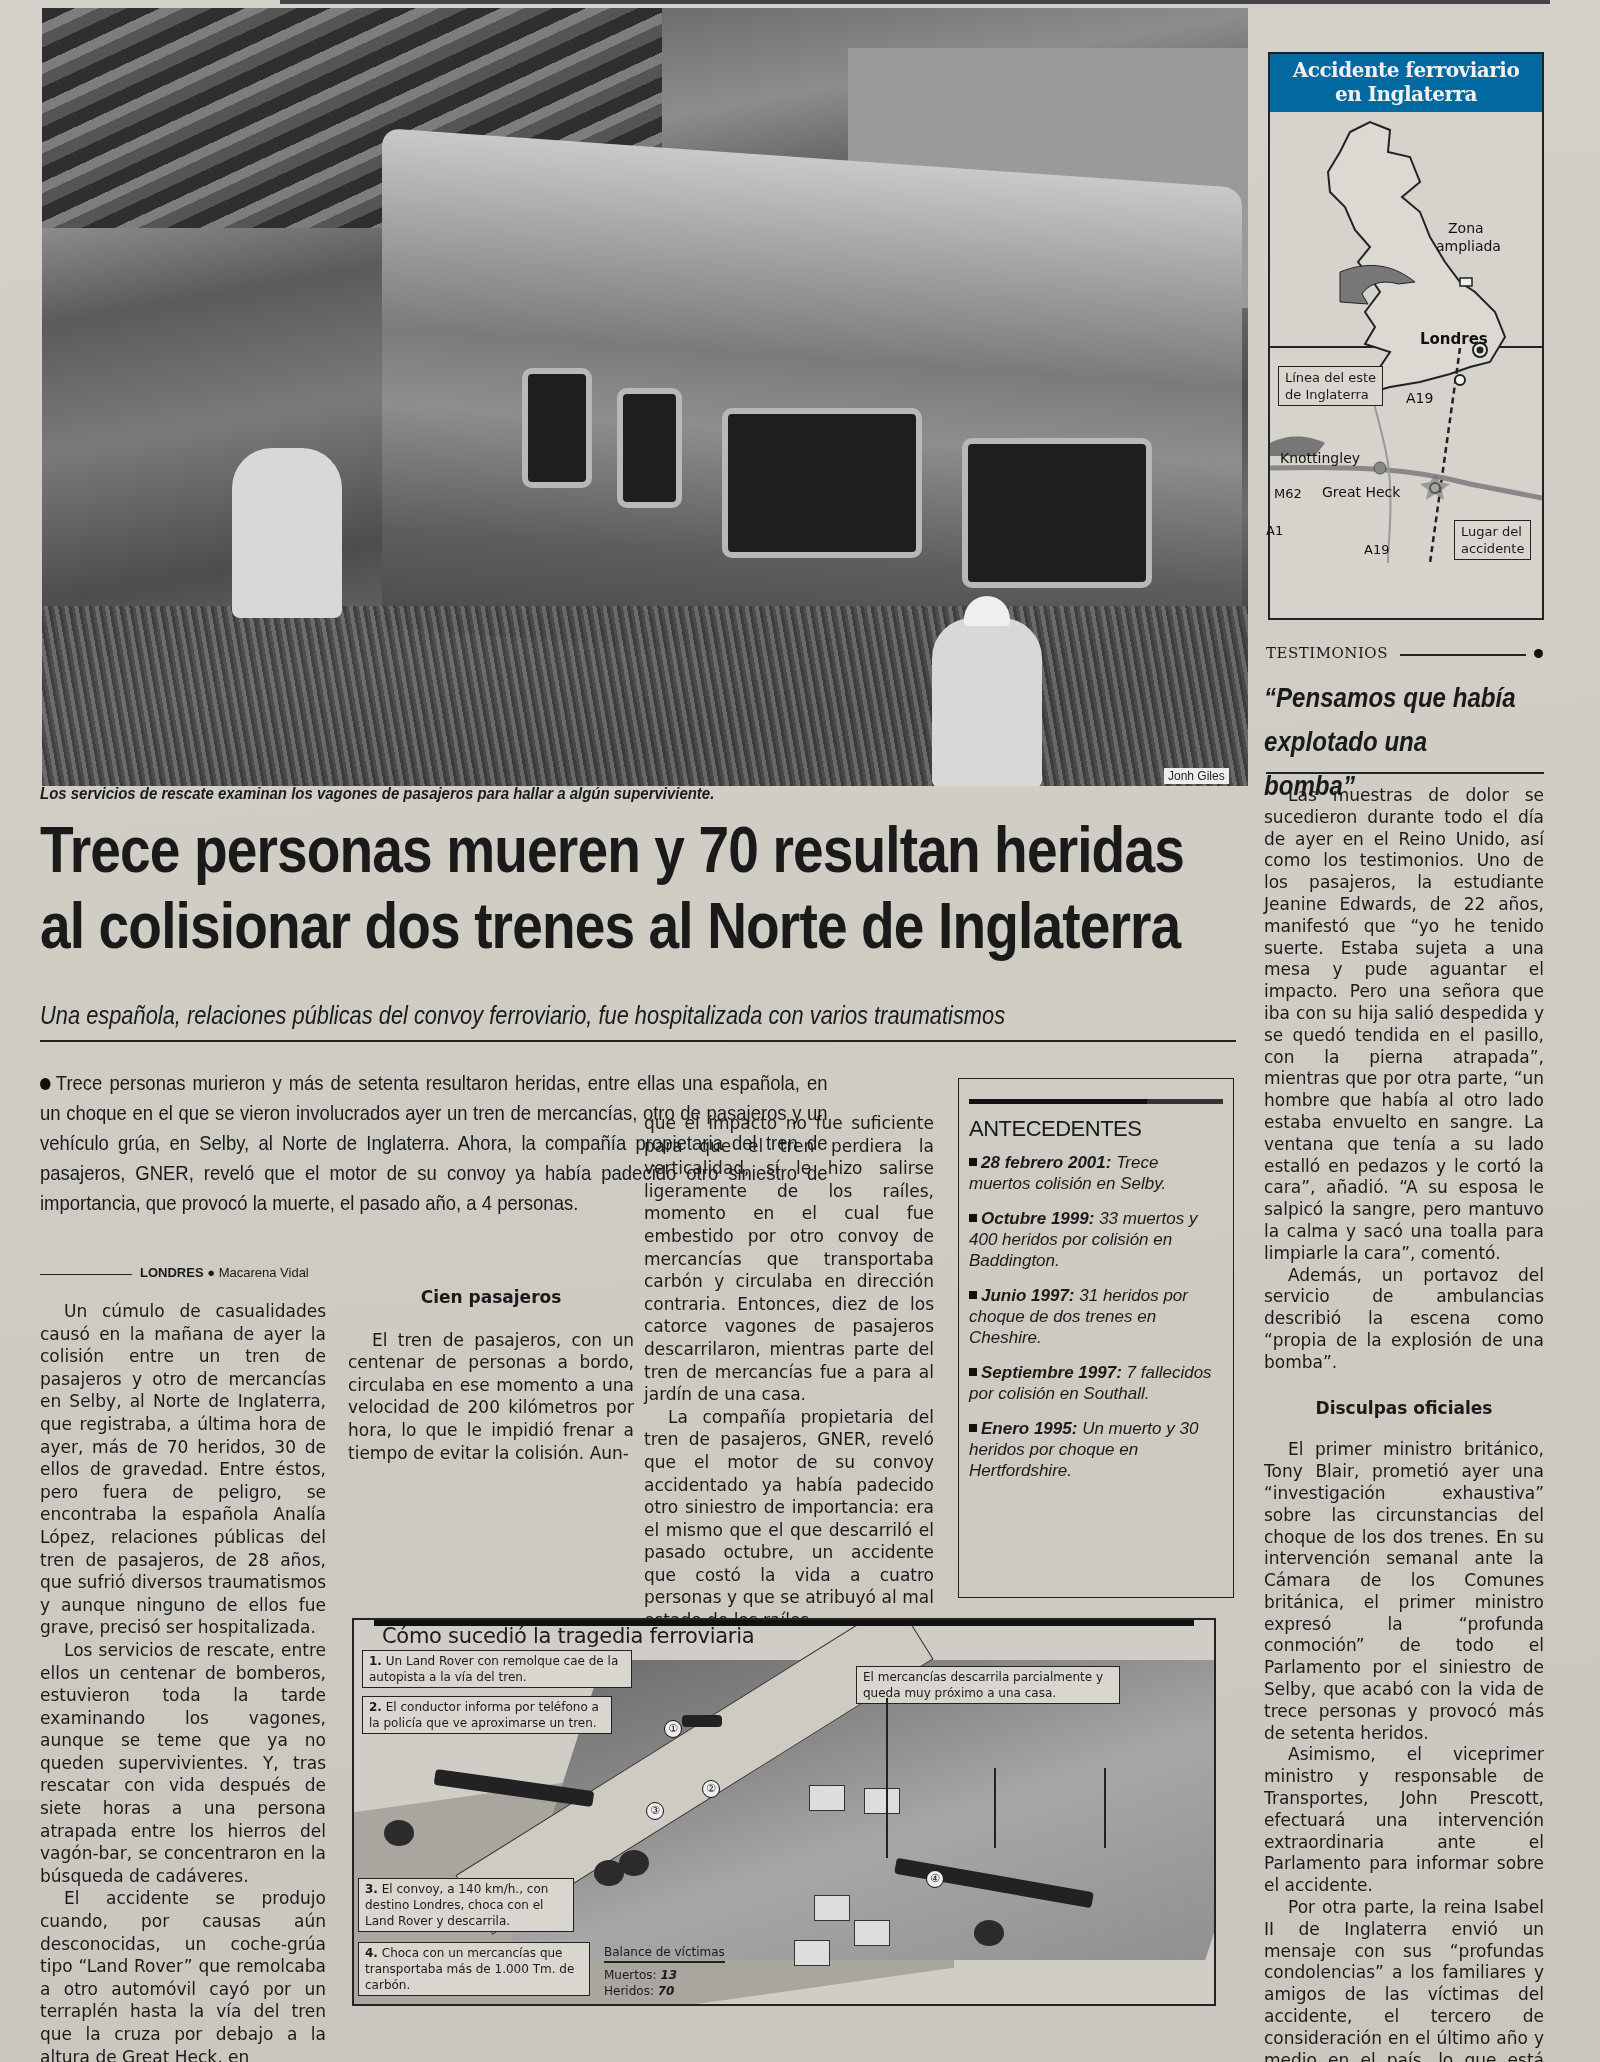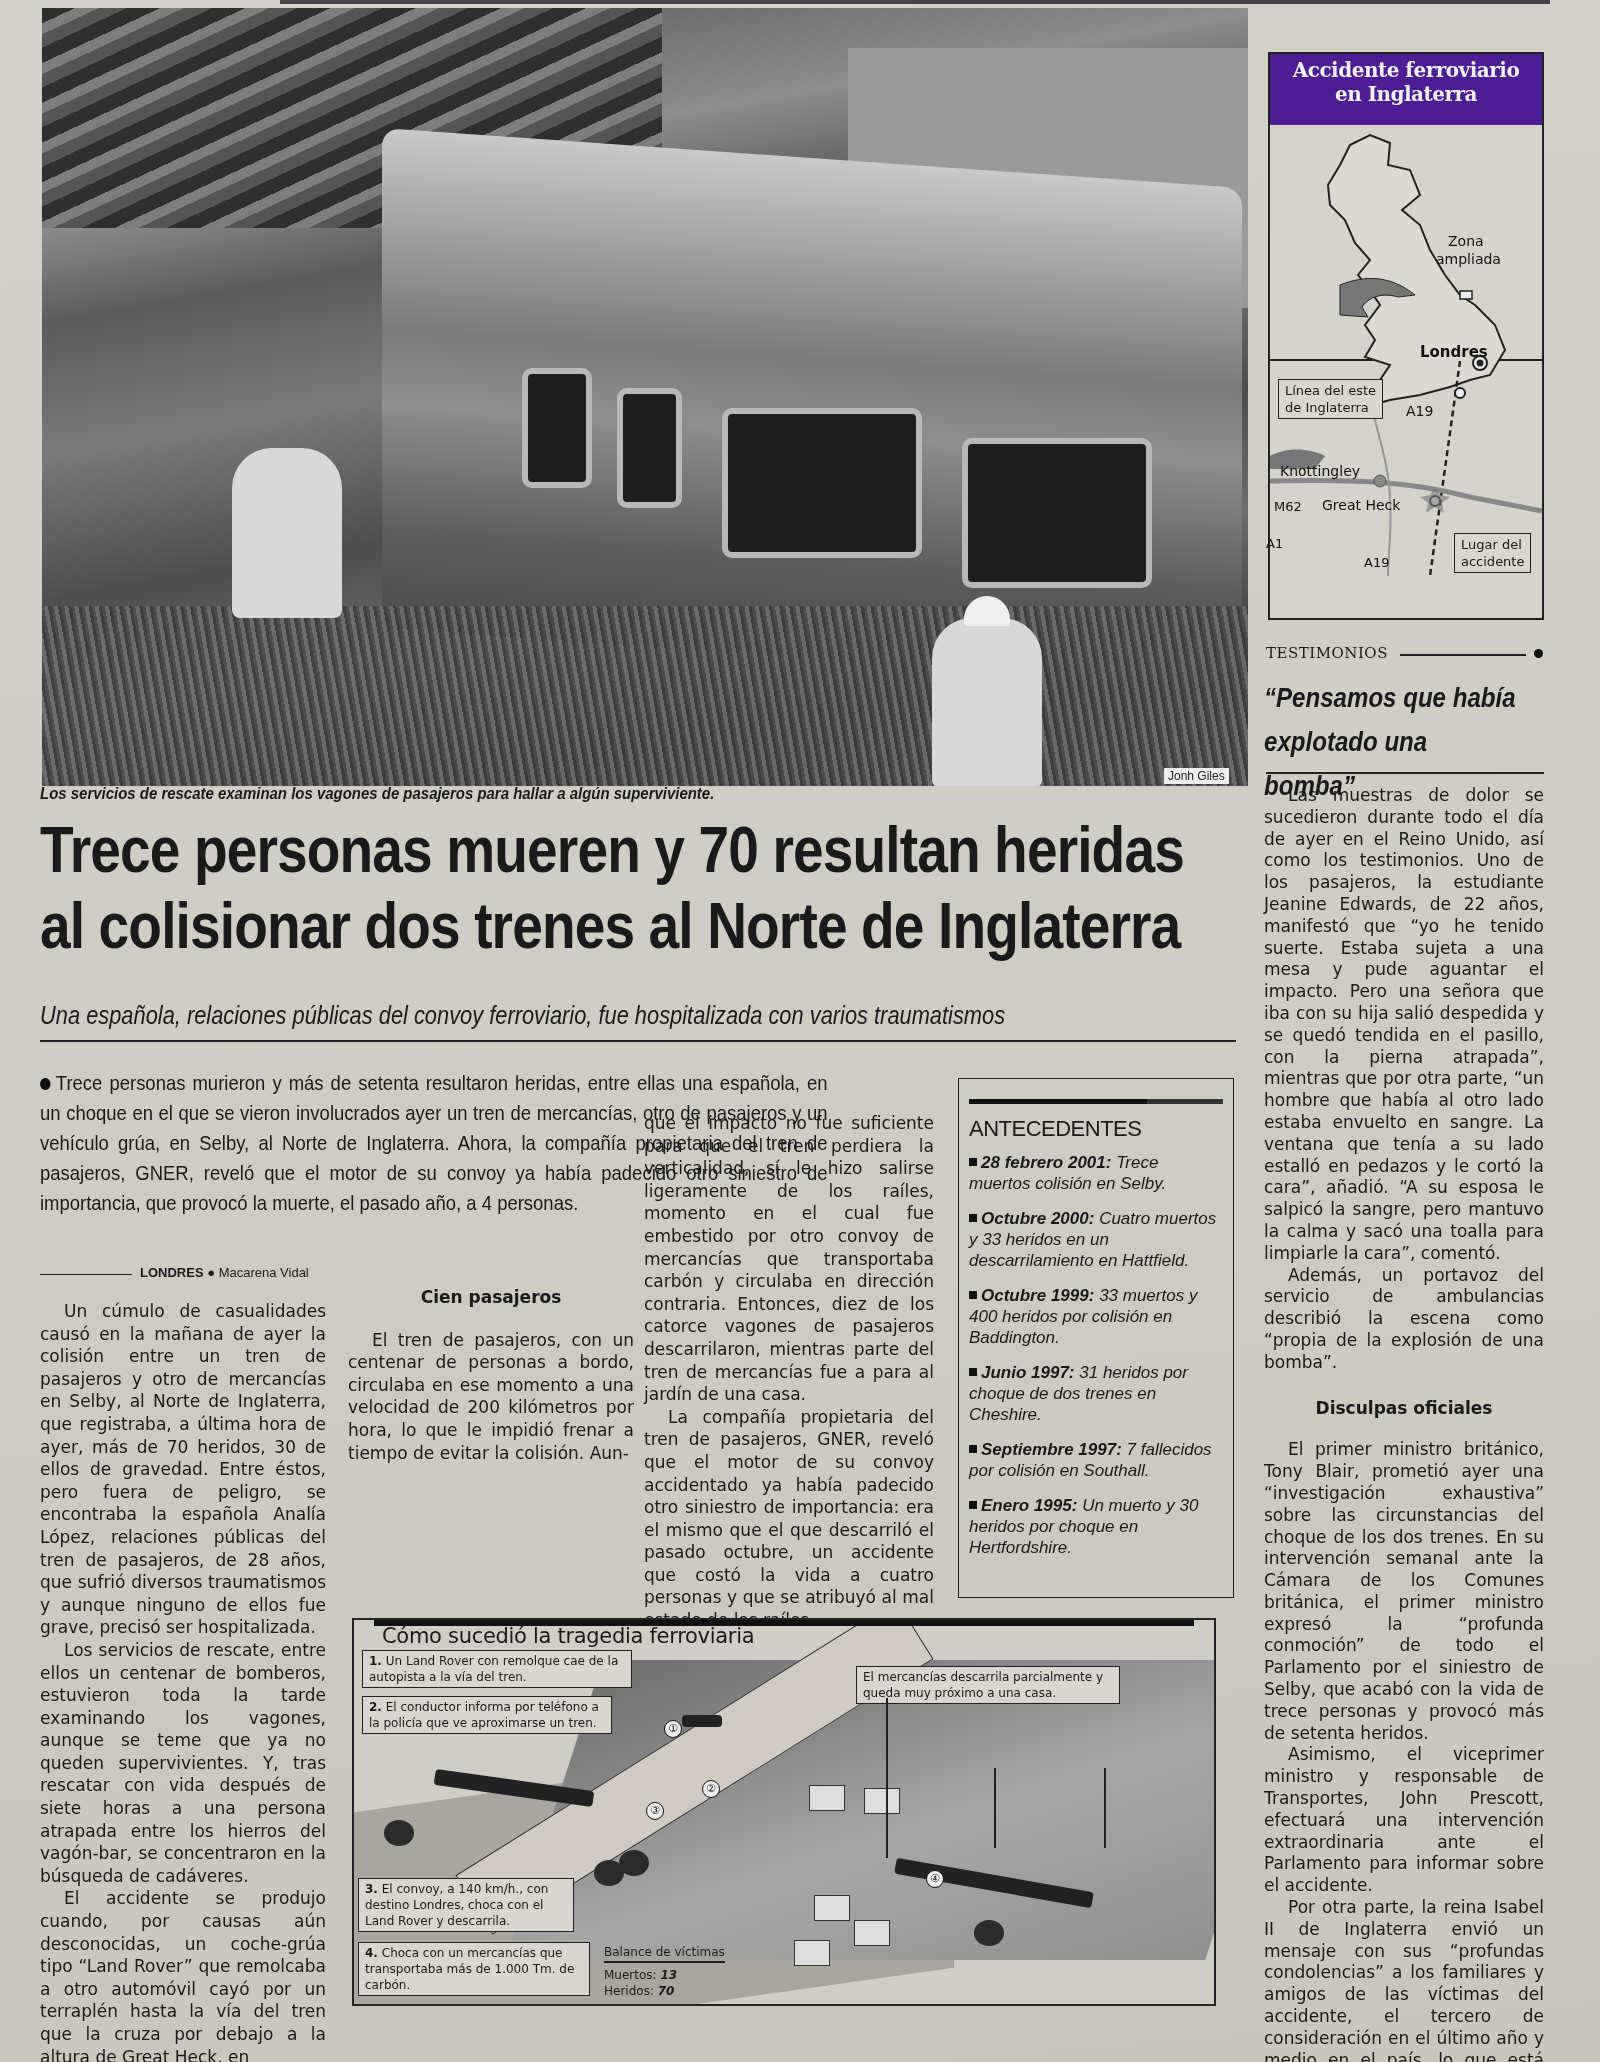--- a/index.html
+++ b/index.html
@@ -94,22 +94,22 @@
   }
   .ante .bar { height: 5px; background: linear-gradient(90deg, #111 0 70%, #333 70% 100%); margin: 6px 0 12px; }
   .ante h4 { font-family: "Liberation Sans", sans-serif; font-weight: normal; font-size: 22px; letter-spacing: -0.5px; margin-bottom: 10px; }
   .ante .item { font-family: "Liberation Sans", sans-serif; font-style: italic; font-size: 17px; line-height: 21px; margin-bottom: 14px; }
   .ante .item .sq { display: inline-block; width: 8px; height: 8px; background: #111; margin-right: 4px; vertical-align: 2px; }
   .ante .item b { font-weight: bold; }
 
   
   .mapbox { position: absolute; left: 1268px; top: 52px; width: 276px; height: 568px; border: 2px solid #222; background: #d6d3cc; }
   .map-title {
-    background: #4c1d95; color: #f0f0f0; font-family: "DejaVu Serif", serif; font-weight: bold;
-    text-align: center; font-size: 20px; line-height: 24px; padding: 4px 0 19px; letter-spacing: -0.5px;
+    background: #0369a1; color: #f0f0f0; font-family: "DejaVu Serif", serif; font-weight: bold;
+    text-align: center; font-size: 20px; line-height: 24px; padding: 4px 0 6px; letter-spacing: -0.5px;
   }
   .map-uk { position: relative; height: 236px; border-bottom: 2px solid #222; }
   .map-local { position: relative; height: 215px; }
   .maplabel { position: absolute; font-family: "DejaVu Sans", sans-serif; font-size: 14px; color: #111; }
   .maplabel.bold { font-weight: bold; font-size: 15px; }
   .mapbox-label { position: absolute; border: 1.5px solid #222; background: #d9d6cf; font-family: "DejaVu Sans", sans-serif; font-size: 13px; line-height: 17px; padding: 2px 6px; }
 
   
   .test-kicker { position: absolute; left: 1266px; top: 644px; font-family: "DejaVu Serif", serif; font-size: 15px; letter-spacing: 0.5px; }
   .test-kicker-rule { position: absolute; left: 1400px; top: 654px; width: 126px; height: 1.5px; background: #222; }
@@ -196,21 +196,20 @@
 
   <div class="col col-3">
     <p style="text-indent:0">que el impacto no fue suficiente para que el tren perdiera la verticalidad, sí le hizo salirse ligeramente de los raíles, momento en el cual fue embestido por otro convoy de mercancías que transportaba carbón y circulaba en dirección contraria. Entonces, diez de los catorce vagones de pasajeros descarrilaron, mientras parte del tren de mercancías fue a para al jardín de una casa.</p>
     <p>La compañía propietaria del tren de pasajeros, GNER, reveló que el motor de su convoy accidentado ya había padecido otro siniestro de importancia: era el mismo que el que descarriló el pasado octubre, un accidente que costó la vida a cuatro personas y que se atribuyó al mal estado de los raíles.</p>
   </div>
 
   <div class="ante">
     <div class="bar"></div>
     <h4>ANTECEDENTES</h4>
     <div class="item"><span class="sq"></span><b>28 febrero 2001:</b> <span>Trece muertos colisión en Selby.</span></div>
-    <div class="item"><span class="sq"></span><b>Octubre 2000:</b> <span>Cuatro muertos y 33 heridos en un descarrilamiento en Hattfield.</span></div>
     <div class="item"><span class="sq"></span><b>Octubre 1999:</b> <span>33 muertos y 400 heridos por colisión en Baddington.</span></div>
     <div class="item"><span class="sq"></span><b>Junio 1997:</b> <span>31 heridos por choque de dos trenes en Cheshire.</span></div>
     <div class="item"><span class="sq"></span><b>Septiembre 1997:</b> <span>7 fallecidos por colisión en Southall.</span></div>
     <div class="item"><span class="sq"></span><b>Enero 1995:</b> <span>Un muerto y 30 heridos por choque en Hertfordshire.</span></div>
   </div>
 
   <div class="mapbox">
     <div class="map-title">
       <div>Accidente ferroviario</div>
       <div>en Inglaterra</div>

